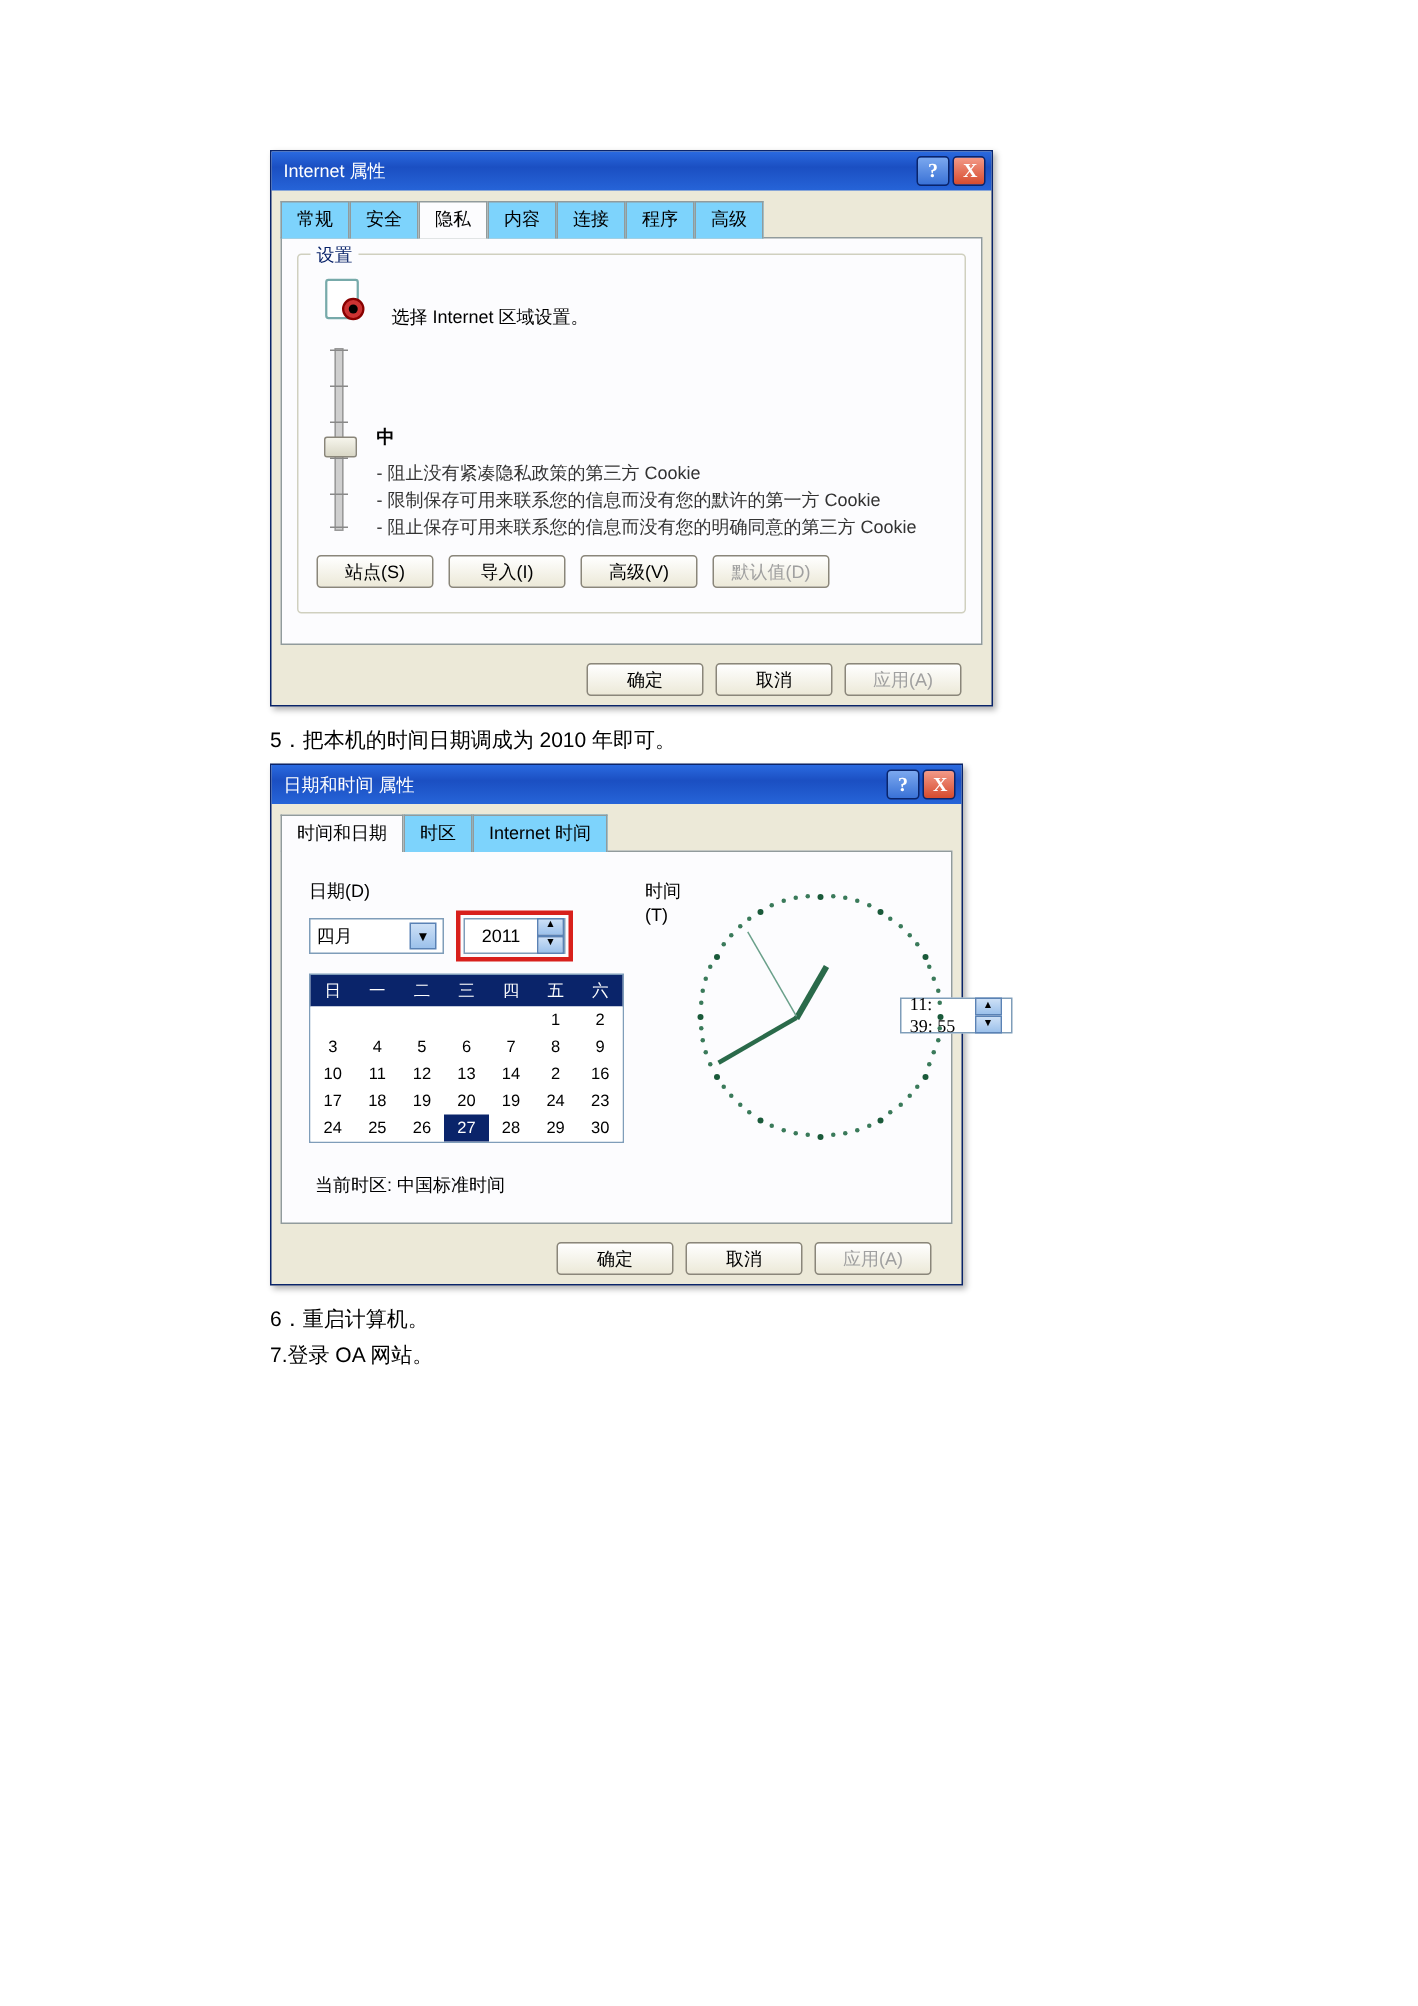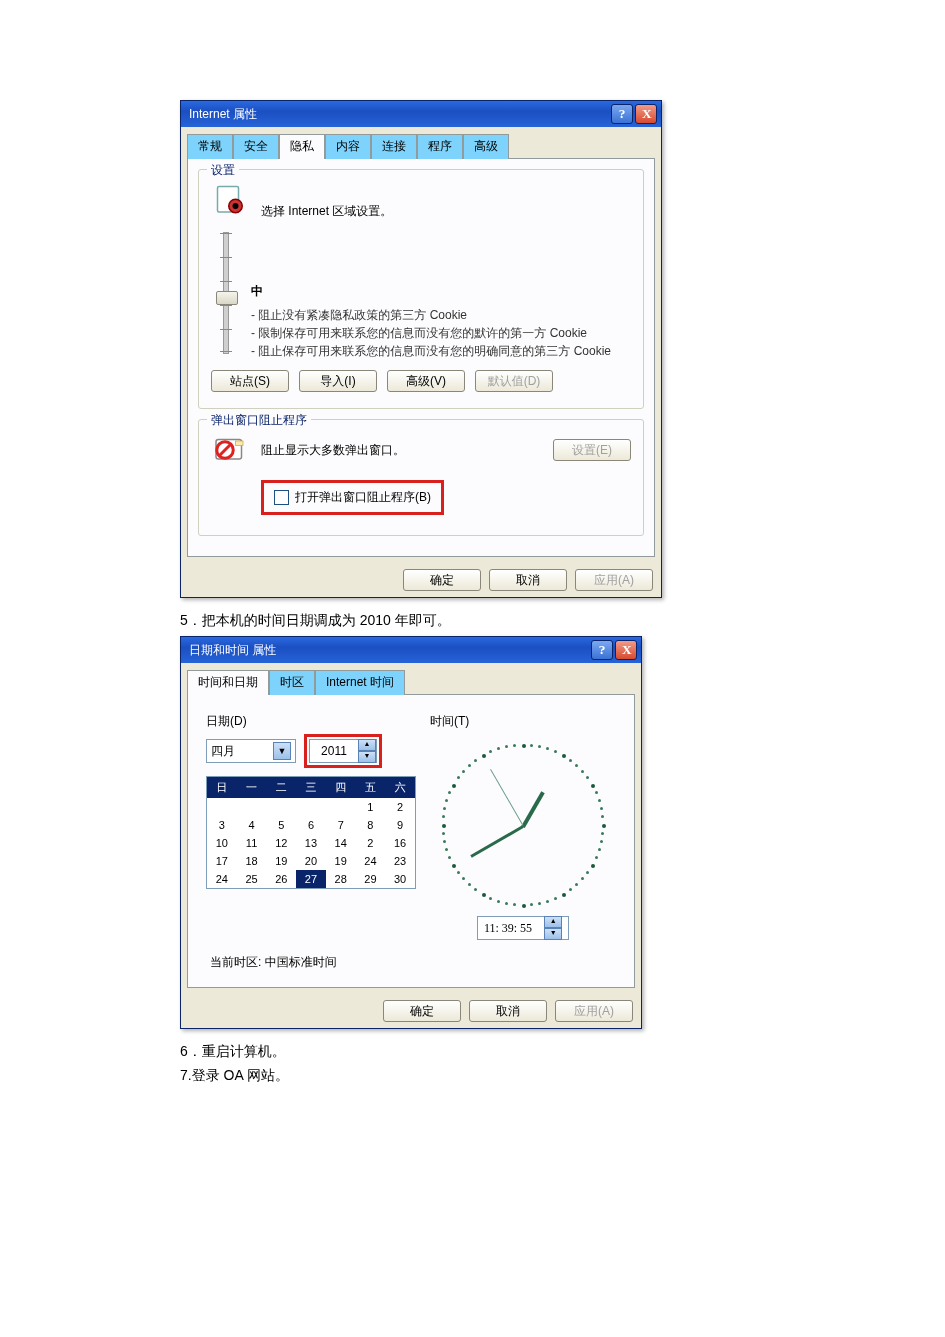--- a/index.html
+++ b/index.html
@@ -23,26 +23,26 @@
 .slider-track{width:4px;height:120px;background:#cfcfcf;border:1px solid #999;position:relative}
 .slider-tick{position:absolute;left:-4px;width:12px;height:1px;background:#888}
 .slider-thumb{position:absolute;left:-8px;width:20px;height:12px;background:linear-gradient(#f6f5ec,#d9d7c6);border:1px solid #8a867a;border-radius:2px}
 .level-title{font-weight:bold;margin:4px 0 6px 0}
 .bullets{color:#333;line-height:1.5}
 .btnrow{display:flex;gap:10px;margin-top:10px;flex-wrap:wrap}
 .xpbtn{min-width:78px;height:22px;background:linear-gradient(#fff,#ece9d8);border:1px solid #8a867a;border-radius:3px;padding:0 10px;font-size:12px;cursor:pointer}
 .xpbtn:disabled{color:#a0a0a0;cursor:default}
 .redbox{border:3px solid #d8201c;padding:6px 10px;display:inline-flex;align-items:center;gap:6px}
 .checkbox{width:13px;height:13px;border:1px solid #1c5180;background:#fff;display:inline-block}
-.footer-btns{display:flex;justify-content:flex-end;gap:8px;padding:6px 8px}
+.footer-btns{display:flex;justify-content:flex-end;gap:8px;padding:6px 20px}
 .step-text{font-size:14px;margin:14px 0 6px 0}
 
 .dt-body{display:flex;gap:14px;padding:8px}
 .date-col{flex:0 0 210px}
-.time-col{flex:1;display:flex;flex-direction:column;align-items:center}
+.time-col{flex:1;display:flex;flex-direction:row;align-items:center}
 .label{color:#000;margin-bottom:4px}
 .selrow{display:flex;gap:8px;align-items:center}
 .combo{height:22px;border:1px solid #7f9db9;background:#fff;display:flex;align-items:center;padding:0 4px;gap:4px}
 .combo .arrow{width:16px;height:16px;background:linear-gradient(#cde0f6,#9cc1eb);border:1px solid #5a82b5;display:flex;align-items:center;justify-content:center;font-size:9px}
 .spin{height:22px;border:1px solid #7f9db9;background:#fff;display:flex;align-items:center}
 .spin input{border:none;width:44px;text-align:center;font-size:12px;font-family:inherit;outline:none}
 .spin .spinbtns{display:flex;flex-direction:column}
 .spin .spinbtns div{width:16px;height:10px;background:linear-gradient(#cde0f6,#9cc1eb);border:1px solid #5a82b5;font-size:7px;line-height:8px;text-align:center;cursor:pointer}
 .year-red{border:3px solid #d8201c;padding:2px}
 .cal{margin-top:8px;border:1px solid #7f9db9}
@@ -118,41 +118,20 @@
         </div>
       </div>
       <div class="btnrow">
         <button class="xpbtn">站点(S)</button>
         <button class="xpbtn">导入(I)</button>
         <button class="xpbtn">高级(V)</button>
         <button class="xpbtn" disabled="">默认值(D)</button>
       </div>
     </div>
 
-    <div class="group">
-      <span class="legend">弹出窗口阻止程序</span>
-      <div class="row" style="align-items:center">
-        <div class="iconbox block-icon">
-          <svg viewBox="0 0 48 48">
-                <rect x="4" y="10" width="34" height="26" rx="3" fill="#fff" stroke="#888" stroke-width="2"></rect>
-                <circle cx="16" cy="24" r="11" fill="none" stroke="#d22" stroke-width="4"></circle>
-                <line x1="8" y1="32" x2="24" y2="16" stroke="#d22" stroke-width="4"></line>
-                <rect x="30" y="12" width="10" height="6" fill="#ffe9a8" stroke="#caa84a"></rect>
-              </svg>
-        </div>
-        <div style="flex:1">阻止显示大多数弹出窗口。</div>
-        <button class="xpbtn" disabled="">设置(E)</button>
-      </div>
-      <div style="margin:10px 0 4px 50px">
-        <span class="redbox">
-          <span class="checkbox"></span>
-          <span>打开弹出窗口阻止程序(B)</span>
-        </span>
-      </div>
-    </div>
 
   </div>
   <div class="footer-btns">
     <button class="xpbtn">确定</button>
     <button class="xpbtn">取消</button>
     <button class="xpbtn" disabled="">应用(A)</button>
   </div>
 </div>
 
 <div class="step-text">5．把本机的时间日期调成为 2010 年即可。</div>

